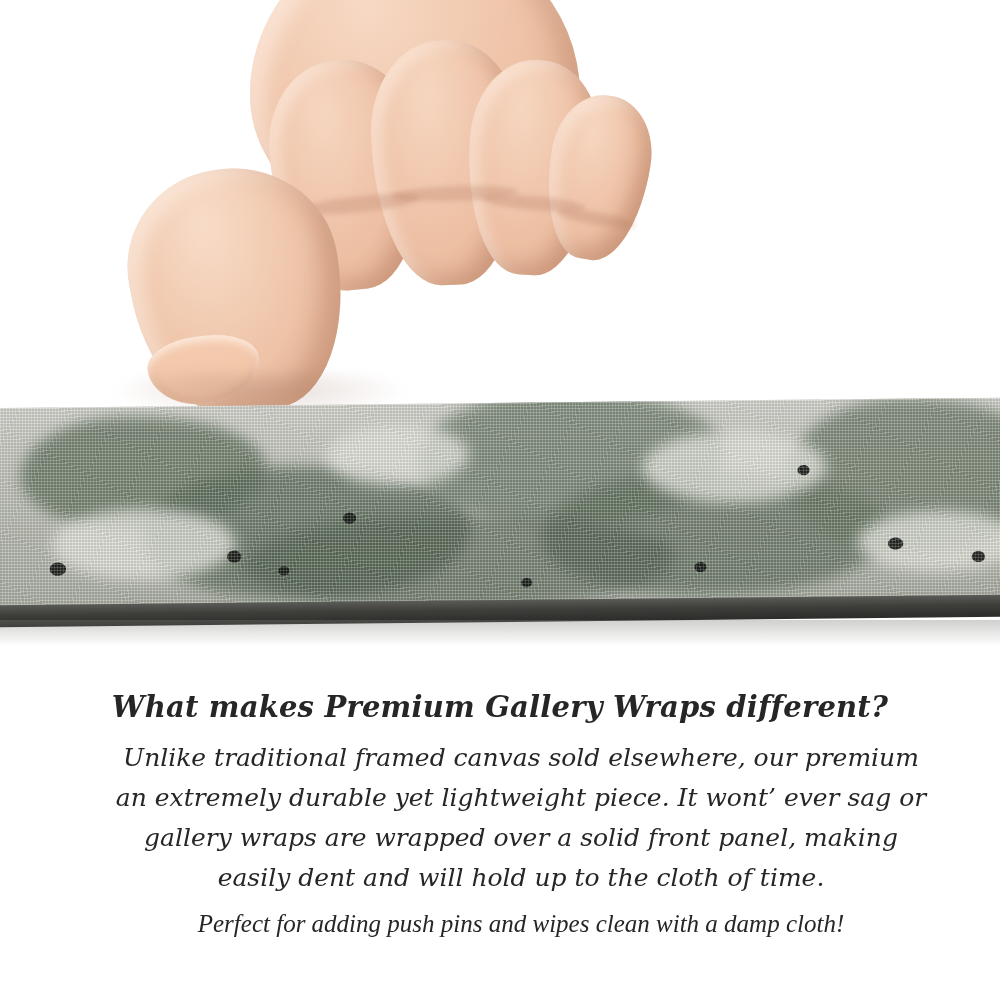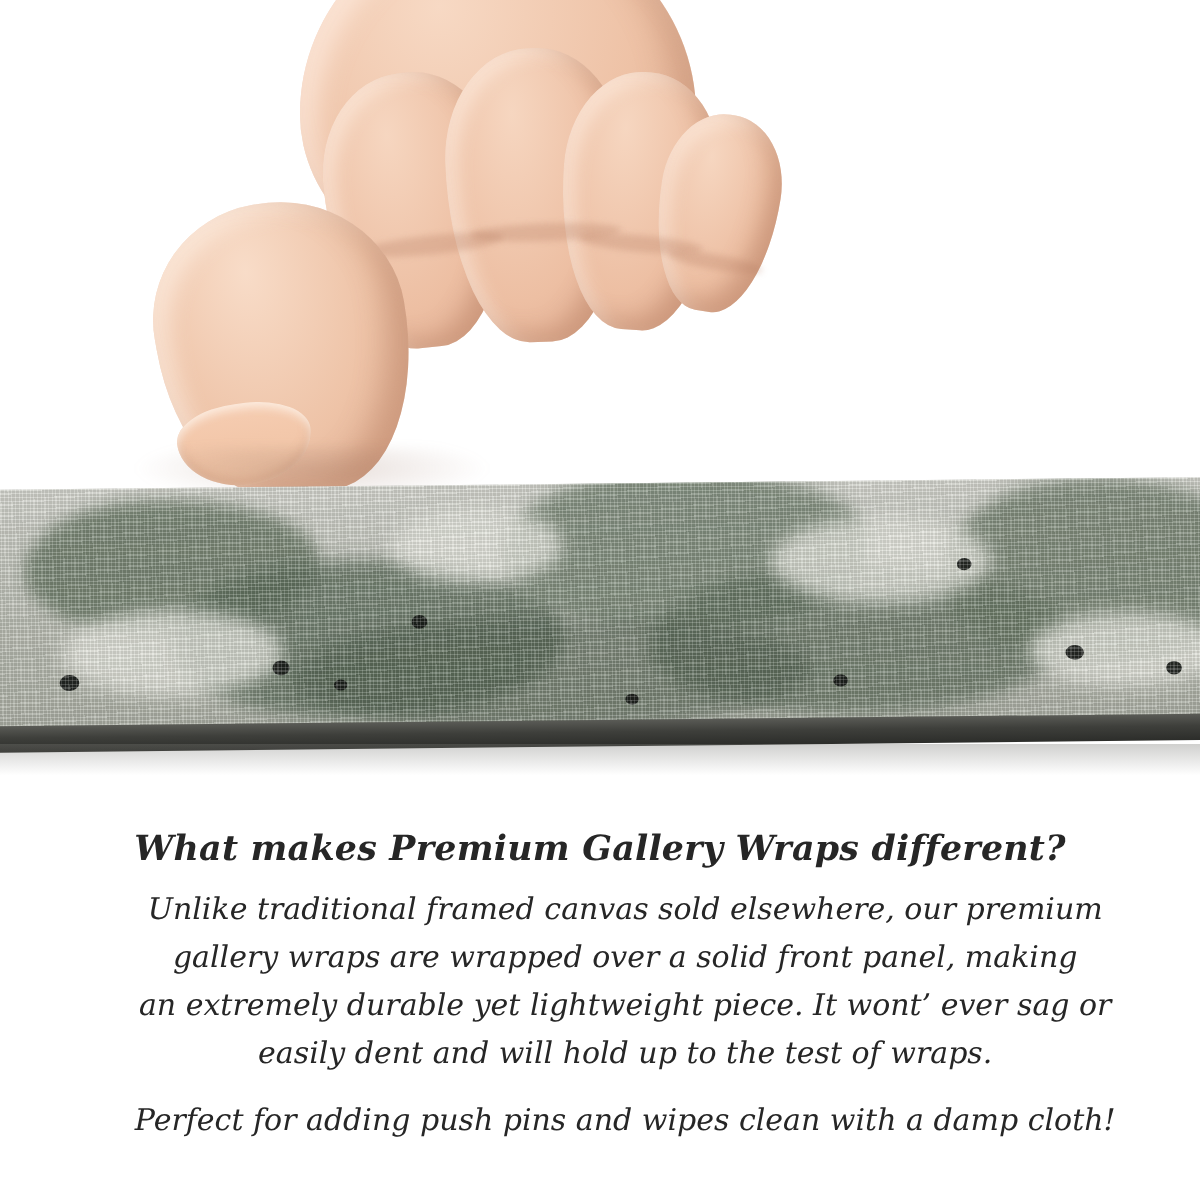--- a/index.html
+++ b/index.html
@@ -194,21 +194,22 @@
     letter-spacing: 0.2px;
     margin-bottom: 14px;
   }
   .caption-line {
     font-size: 25px;
     line-height: 40px;
     font-weight: 400;
     padding-left: 42px;
   }
   .caption-line.last {
-    margin-top: 16px;
+    margin-top: 6px;
+    font-family: Liberation Serif, serif;
   }
 </style>
 </head>
 <body>
 
 <div class="page">
 
   <div class="photo">
 
     <div class="hand-wrap">
@@ -251,19 +252,19 @@
       <div class="canvas-tex"></div>
     </div>
 
     <div class="canvas-bottom-edge"></div>
     <div class="canvas-bottom-shadow"></div>
   </div>
 
   <div class="caption">
     <div class="caption-heading">What makes Premium Gallery Wraps different?</div>
     <div class="caption-line">Unlike traditional framed canvas sold elsewhere, our premium</div>
+    <div class="caption-line">an extremely durable yet lightweight piece. It wont’ ever sag or</div>
     <div class="caption-line">gallery wraps are wrapped over a solid front panel, making</div>
-    <div class="caption-line">an extremely durable yet lightweight piece. It wont’ ever sag or</div>
-    <div class="caption-line">easily dent and will hold up to the test of wraps.</div>
+    <div class="caption-line">easily dent and will hold up to the cloth of time.</div>
     <div class="caption-line last">Perfect for adding push pins and wipes clean with a damp cloth!</div>
   </div>
 
 </div>
 
 </body></html>

